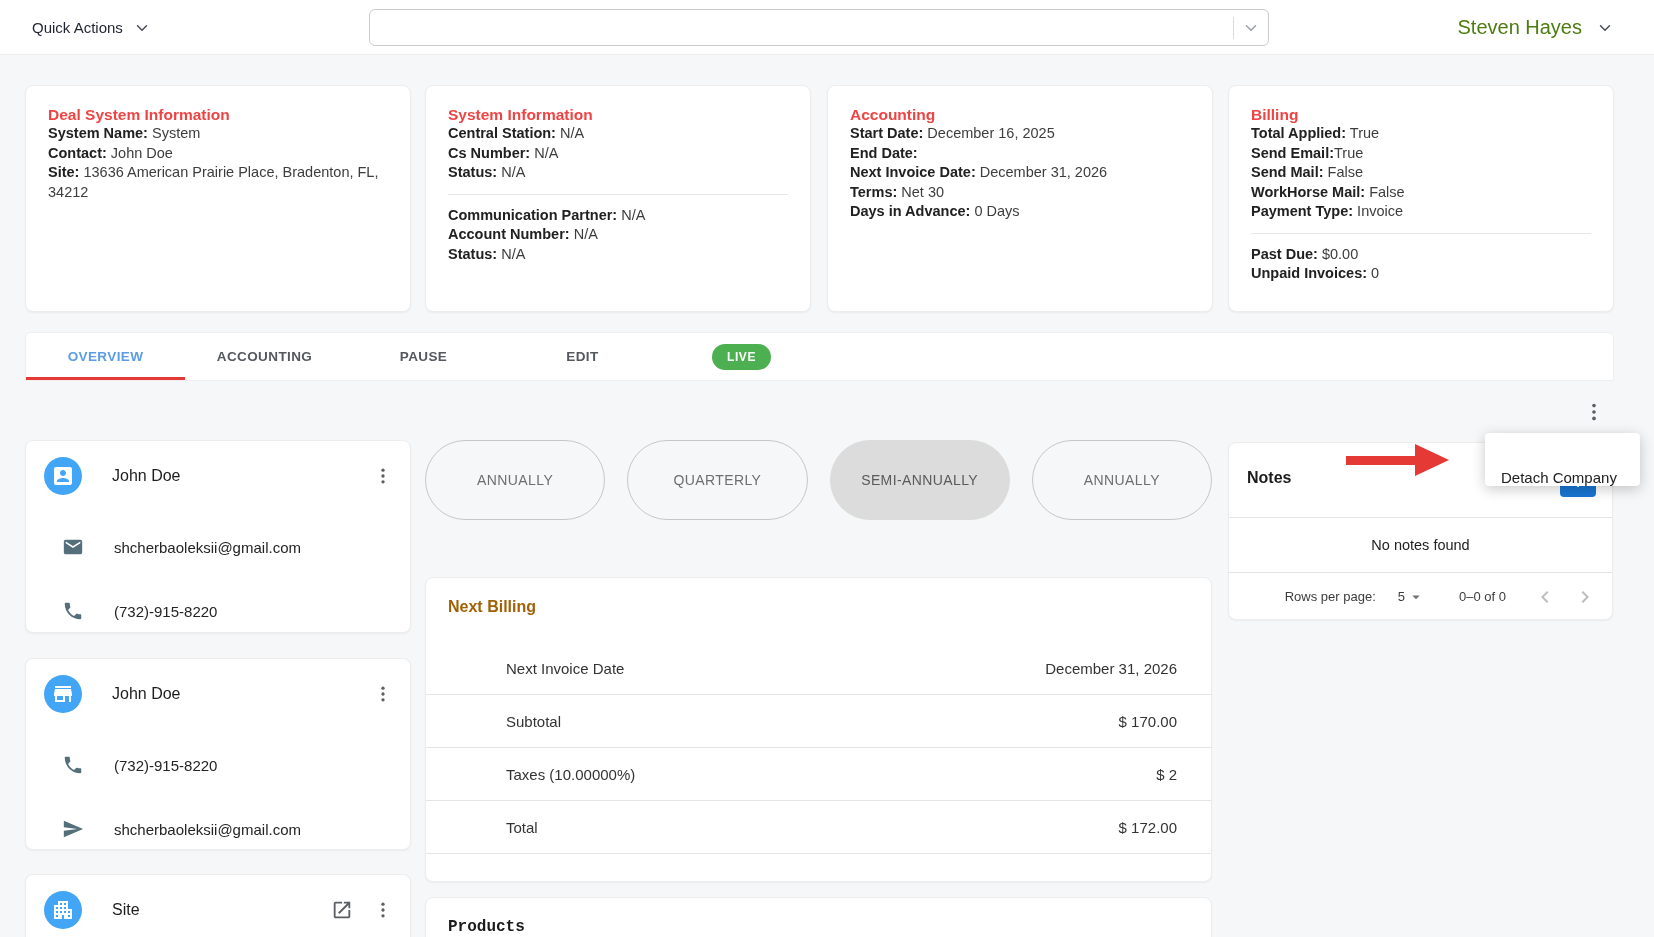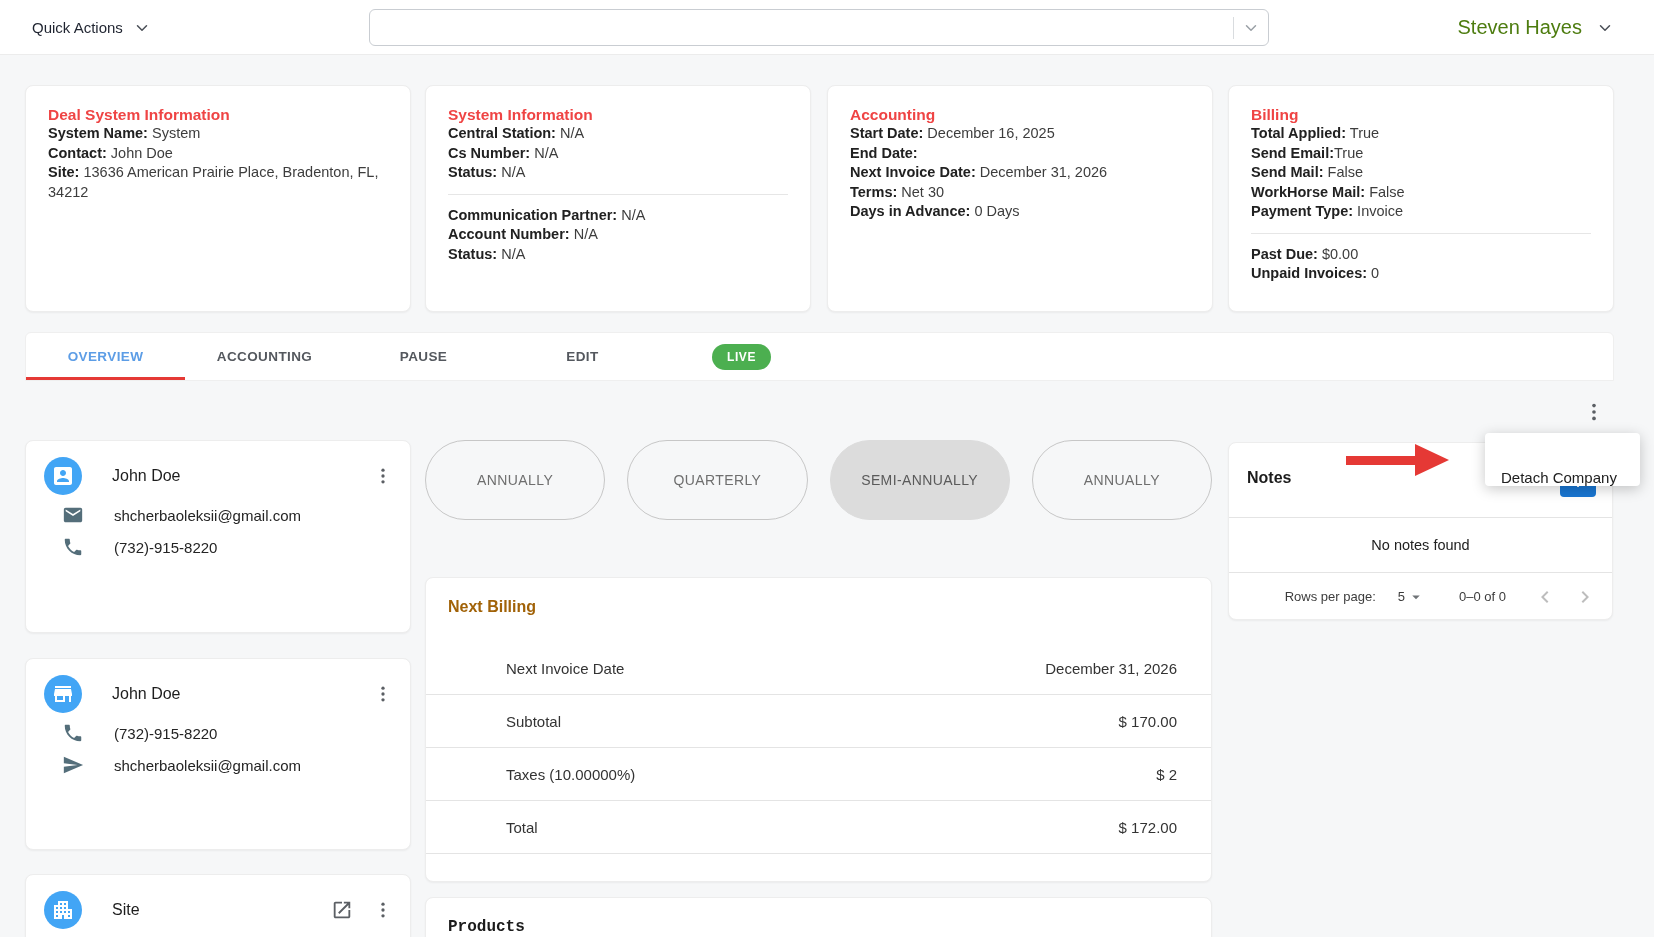--- a/index.html
+++ b/index.html
@@ -49,21 +49,21 @@
   .contact-card { left:25px; width:386px; }
   #contact-a { top:440px; height:193px; }
   #contact-b { top:658px; height:192px; }
   #site-card  { top:874px; height:130px; }
   .cc-header { display:flex; align-items:center; padding:16px 14px 0 18px; }
   .avatar { width:38px; height:38px; border-radius:50%; background:var(--accent_blue,#42a5f5); display:flex; align-items:center; justify-content:center; color:#fff; flex:none; }
   .avatar svg { width:24px; height:24px; }
   .cc-name { font-size:16px; color:#1d1d1d; margin-left:30px; flex:1; }
   .cc-kebab { width:26px; height:26px; }
   .cc-header .launch-btn { width:28px; height:28px; margin-right:14px; }
-  .crow { display:flex; align-items:center; padding-left:36px; margin-top:8px; height:24px; }
+  .crow { display:flex; align-items:center; padding-left:36px; margin-top:40px; height:24px; }
   .crow:first-of-type { margin-top:30px; }
   .crow .crow-icon { width:22px; height:22px; color:#546e7a; flex:none; }
   .crow .crow-text { font-size:15px; color:#242424; margin-left:30px; }
 
   
   .pills { position:absolute; left:425px; top:440px; width:787px; display:flex; gap:22px; }
   .pill { flex:1; height:80px; border:1px solid #c7c7c7; border-radius:40px; background:transparent; display:flex; align-items:center; justify-content:center; font-size:14px; letter-spacing:0.4px; color:#6e6e6e; cursor:pointer; font-family:inherit; }
   .pill.selected { background:#dcdcdc; border-color:#dcdcdc; color:#5a5a5a; }
 
   

